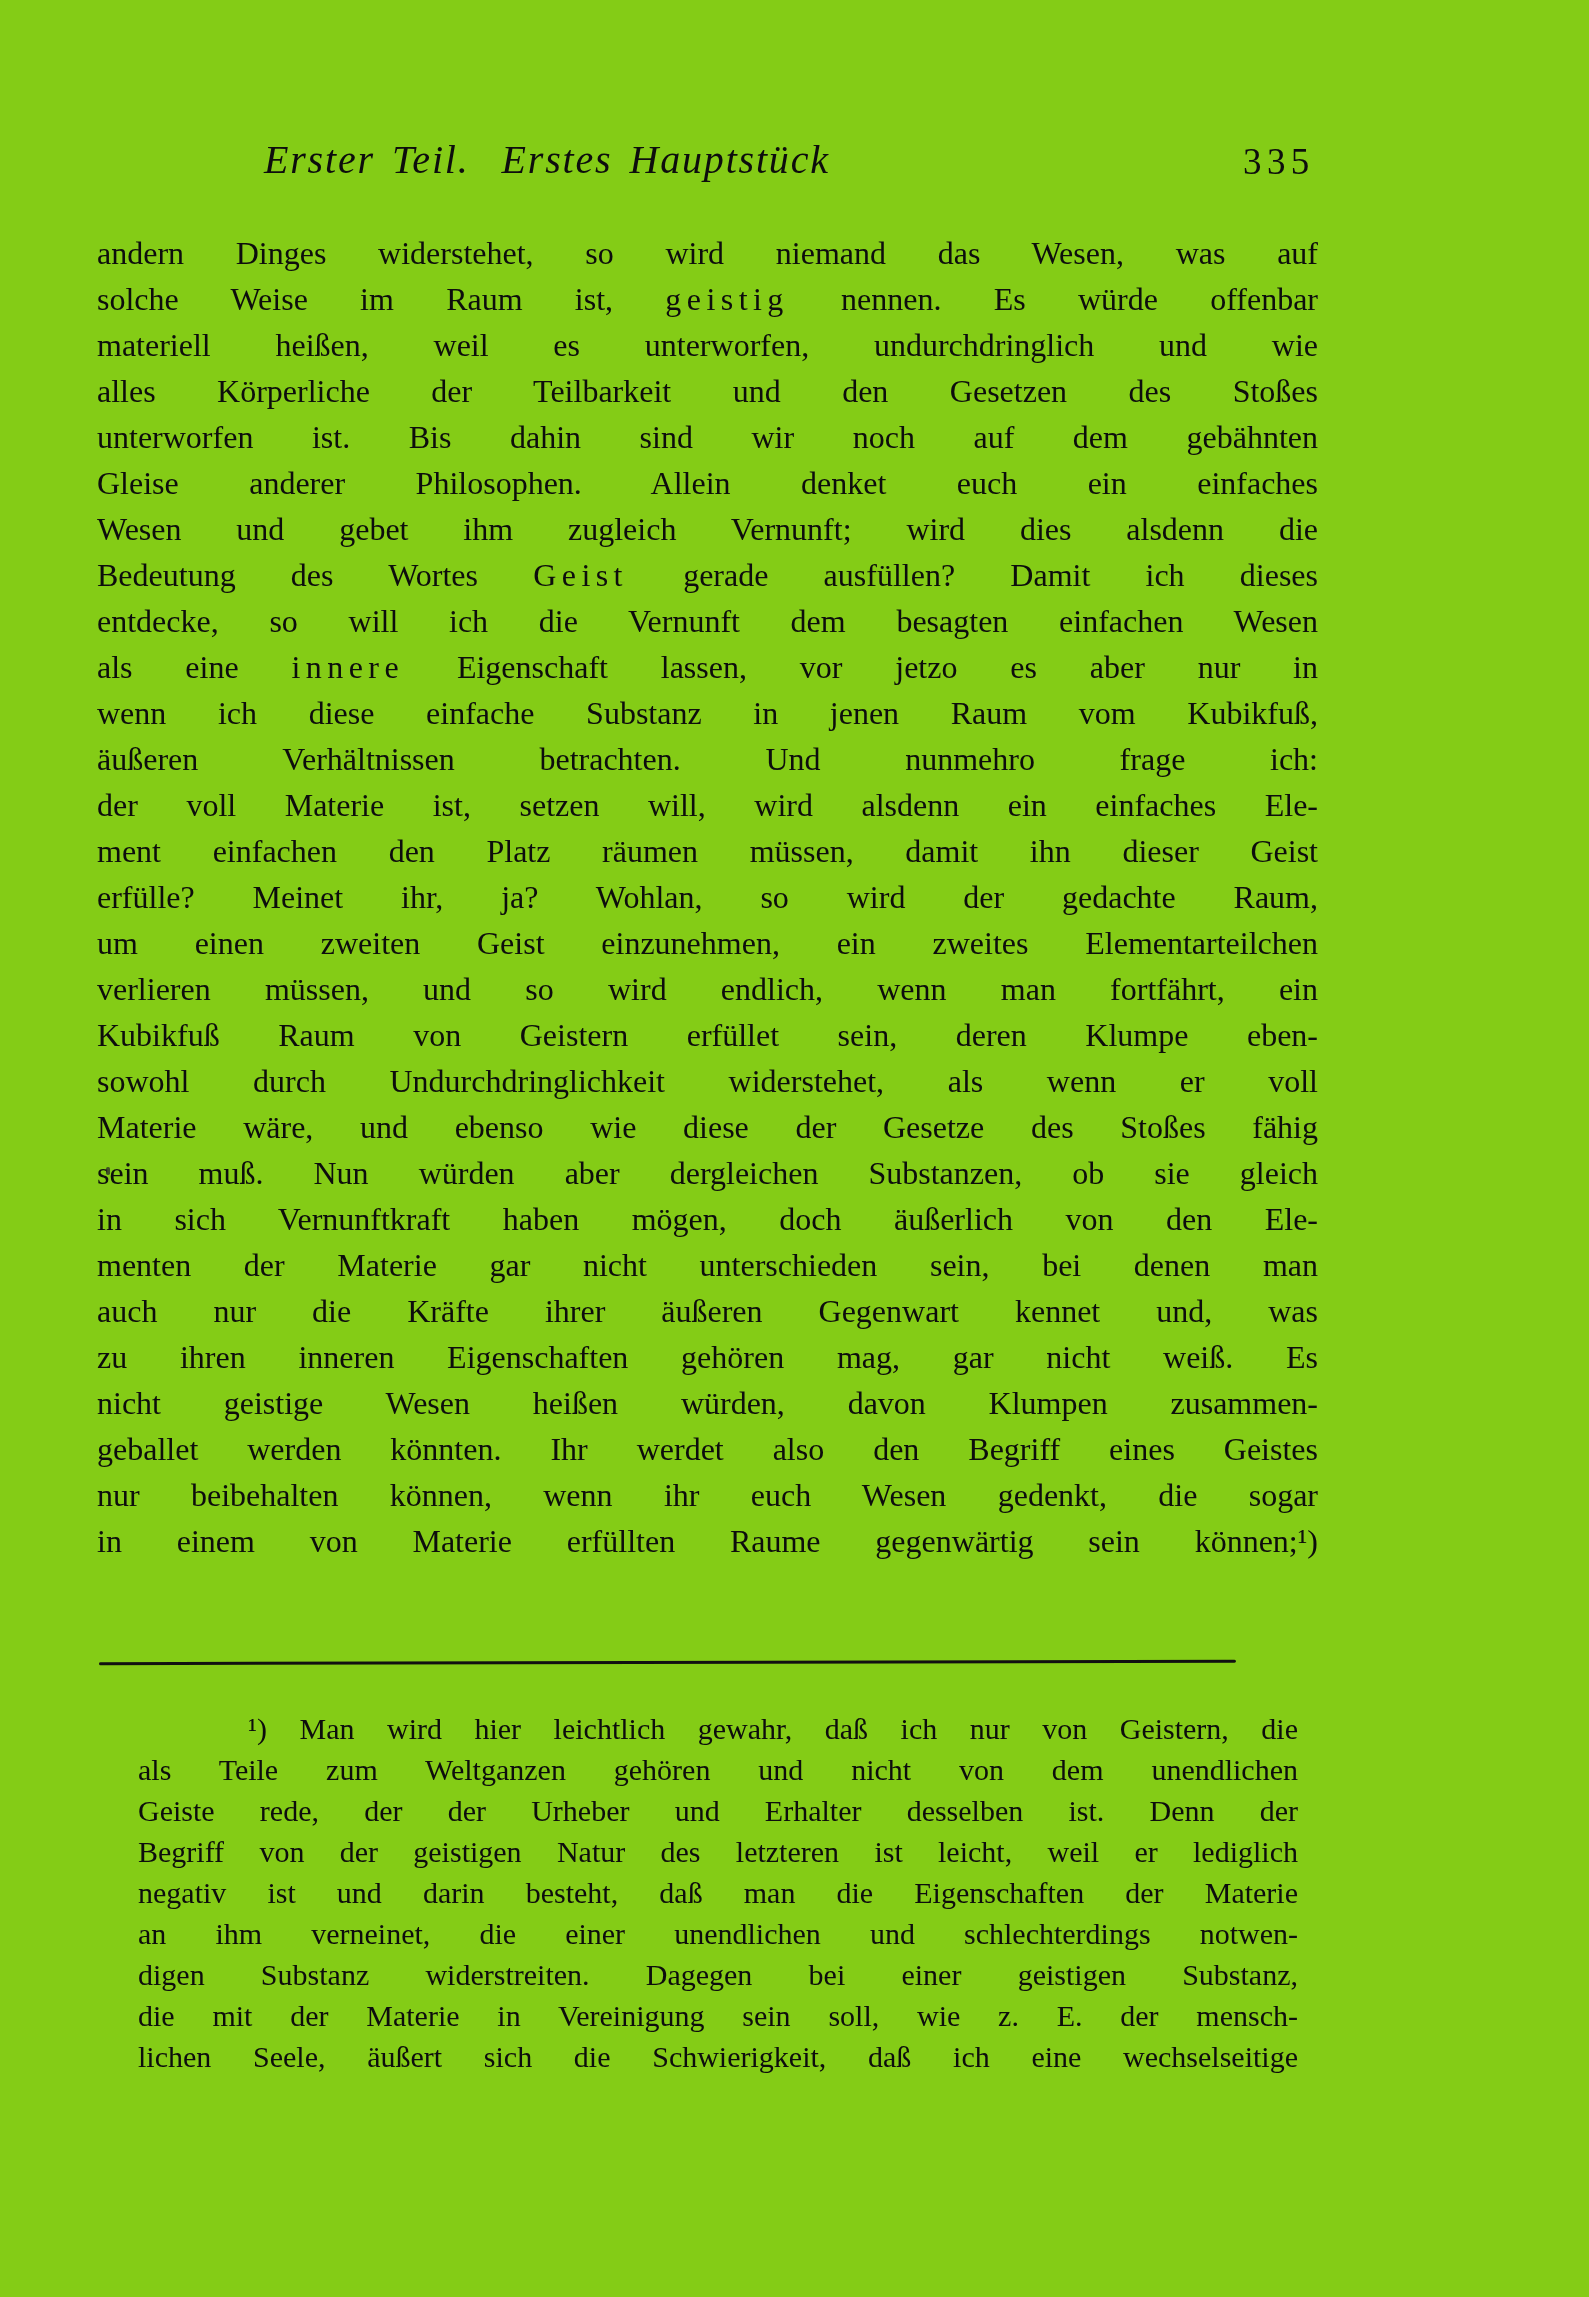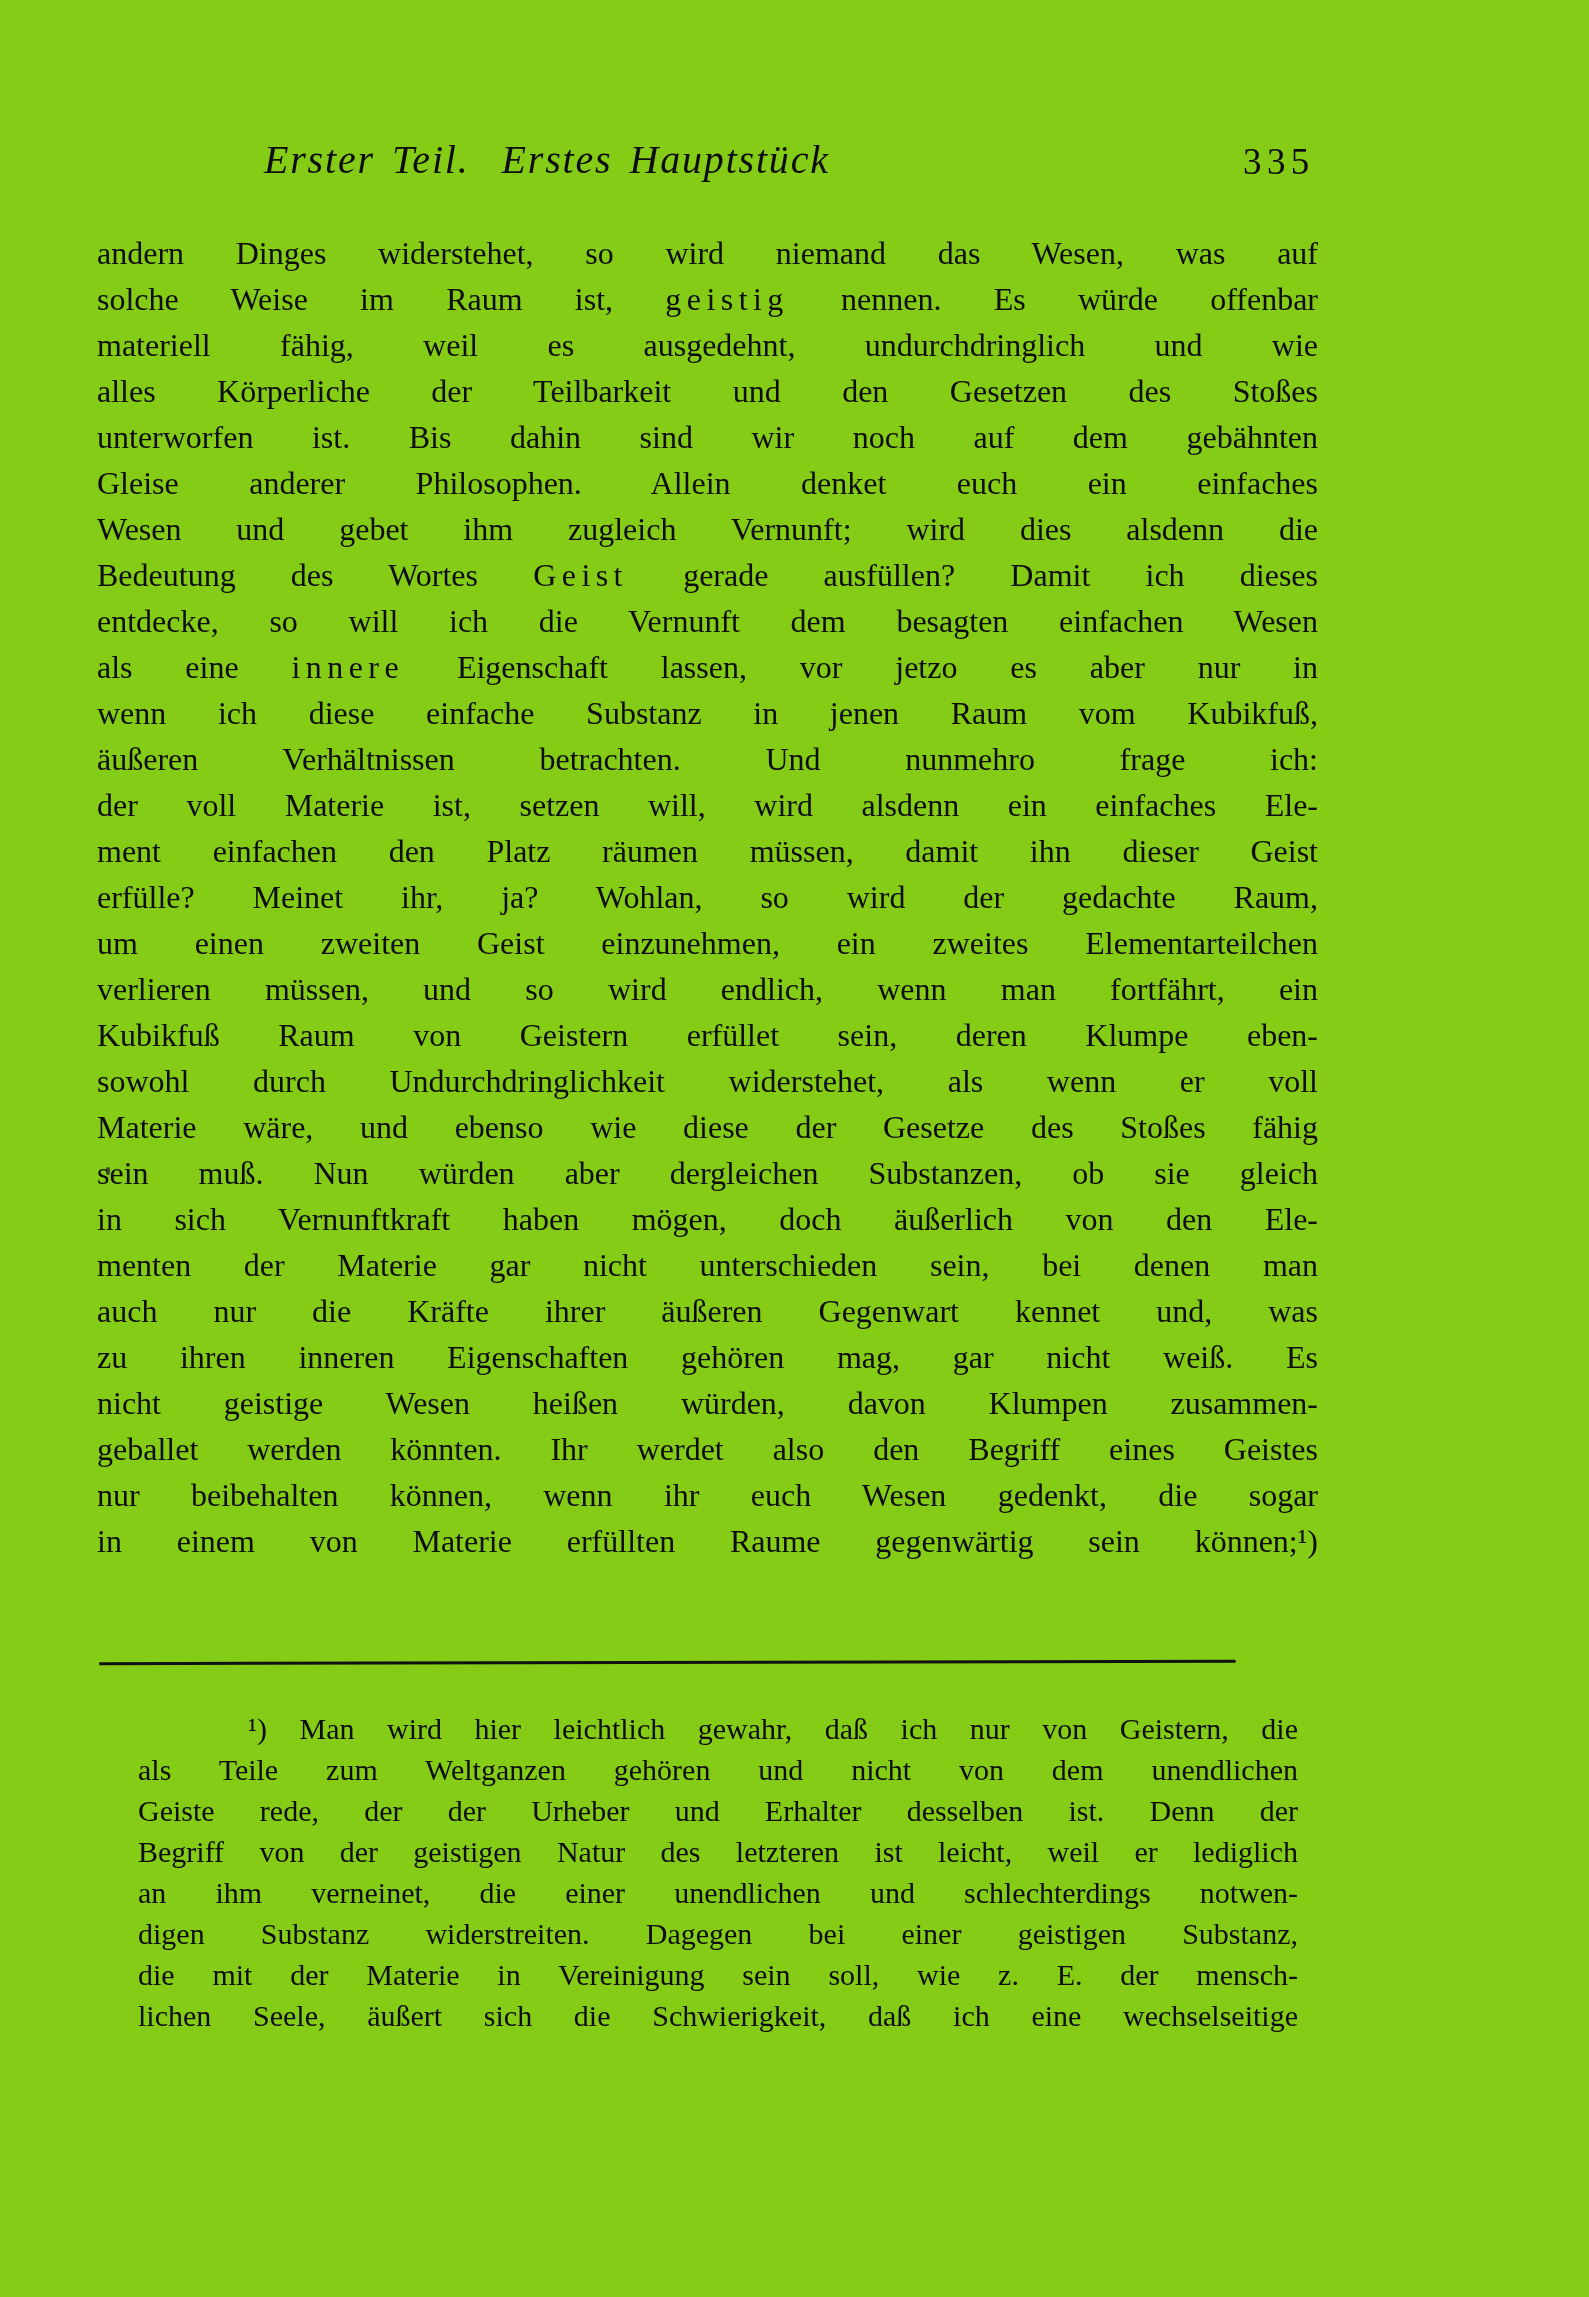--- a/index.html
+++ b/index.html
@@ -133,21 +133,21 @@
   <div class="running-header">
     <div class="header-title">
       <span>Erster Teil.</span><span class="hdr-gap">Erstes Hauptstück</span>
     </div>
     <div class="page-number">335</div>
   </div>
 
   <div class="main-text">
       <div class="bline">andern Dinges widerstehet, so wird niemand das Wesen, was auf</div>
       <div class="bline">solche Weise im Raum ist, <span class="sperr">geistig</span> nennen. Es würde offenbar</div>
-      <div class="bline">materiell fähig, weil es ausgedehnt, undurchdringlich und wie</div>
+      <div class="bline">materiell heißen, weil es unterworfen, undurchdringlich und wie</div>
       <div class="bline">alles Körperliche der Teilbarkeit und den Gesetzen des Stoßes</div>
       <div class="bline">unterworfen ist. Bis dahin sind wir noch auf dem gebähnten</div>
       <div class="bline">Gleise anderer Philosophen. Allein denket euch ein einfaches</div>
       <div class="bline">Wesen und gebet ihm zugleich Vernunft; wird dies alsdenn die</div>
       <div class="bline">Bedeutung des Wortes <span class="sperr">Geist</span> gerade ausfüllen? Damit ich dieses</div>
       <div class="bline">entdecke, so will ich die Vernunft dem besagten einfachen Wesen</div>
       <div class="bline">als eine <span class="sperr">innere</span> Eigenschaft lassen, vor jetzo es aber nur in</div>
       <div class="bline">wenn ich diese einfache Substanz in jenen Raum vom Kubikfuß,</div>
       <div class="bline">äußeren Verhältnissen betrachten. Und nunmehro frage ich:</div>
       <div class="bline">der voll Materie ist, setzen will, wird alsdenn ein einfaches Ele-</div>
@@ -171,20 +171,21 @@
 
   <div class="ink-speck"></div>
 
   <div class="footnote-rule"></div>
 
   <div class="footnote">
       <div class="fline">¹) Man wird hier leichtlich gewahr, daß ich nur von Geistern, die</div>
       <div class="fline">als Teile zum Weltganzen gehören und nicht von dem unendlichen</div>
       <div class="fline">Geiste rede, der der Urheber und Erhalter desselben ist. Denn der</div>
       <div class="fline">Begriff von der geistigen Natur des letzteren ist leicht, weil er lediglich</div>
+      <div class="fline">negativ ist und darin besteht, daß man die Eigenschaften der Materie</div>
       <div class="fline">an ihm verneinet, die einer unendlichen und schlechterdings notwen-</div>
       <div class="fline">digen Substanz widerstreiten. Dagegen bei einer geistigen Substanz,</div>
       <div class="fline">die mit der Materie in Vereinigung sein soll, wie z. E. der mensch-</div>
       <div class="fline">lichen Seele, äußert sich die Schwierigkeit, daß ich eine wechselseitige</div>
     </div>
 
 </div>
 
 
 </body></html>

